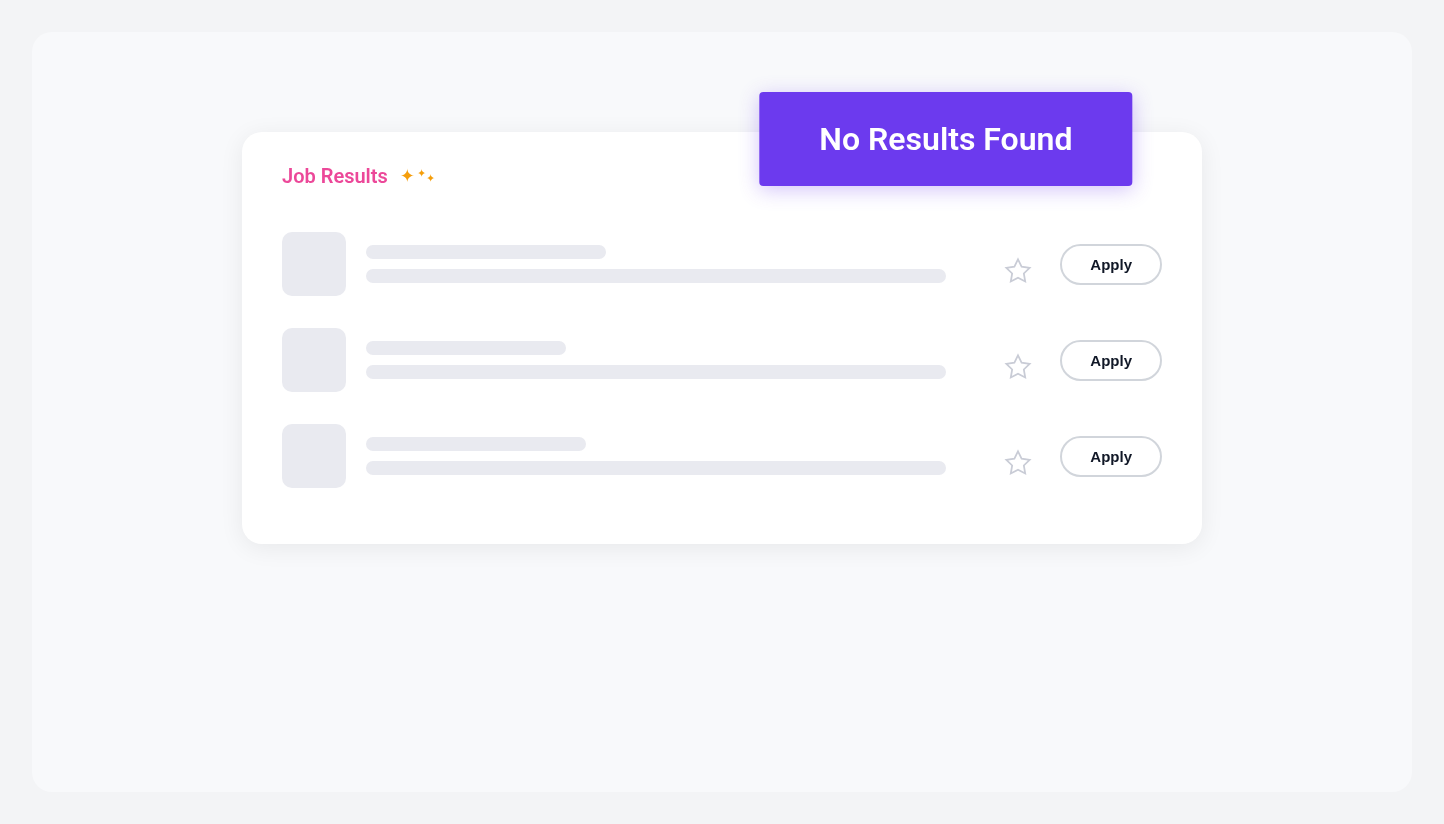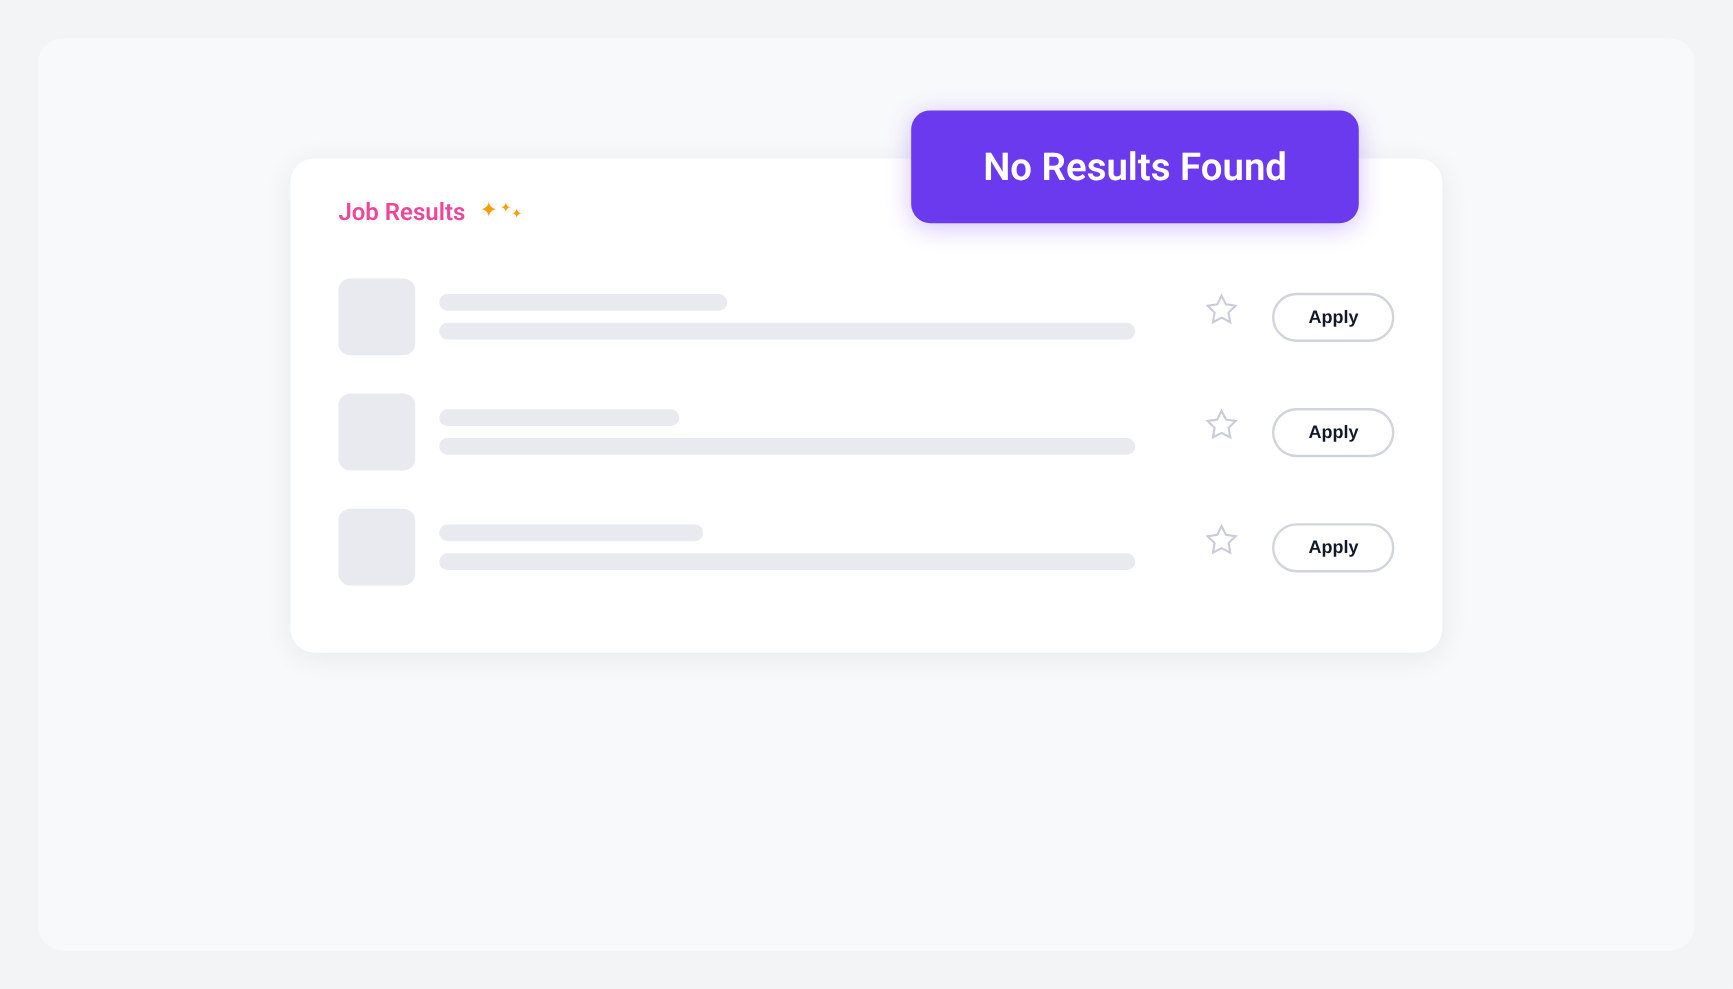--- a/index.html
+++ b/index.html
@@ -35,21 +35,21 @@
     .no-results-banner {
       position: absolute;
       top: 60px;
       left: 50%;
       transform: translateX(10%);
       background: #6c3aee;
       color: white;
       font-size: 32px;
       font-weight: 600;
       padding: 28px 60px;
-      border-radius: 16px;
+      border-radius: 4px;
       white-space: nowrap;
       z-index: 10;
       box-shadow: 0 4px 20px rgba(108, 58, 238, 0.3);
     }
 
     
     .job-results-card {
       width: 960px;
       background: white;
       border-radius: 20px;
@@ -136,21 +136,21 @@
     .job-row:nth-child(2) .skeleton-line.short {
       width: 200px;
     }
 
     .job-row:nth-child(3) .skeleton-line.short {
       width: 220px;
     }
 
     .job-actions {
       display: flex;
-      align-items: flex-start;
+      align-items: flex-end;
       gap: 28px;
       margin-left: 20px;
     }
 
     .star-icon {
       width: 28px;
       height: 28px;
       color: #d1d5db;
     }
 

